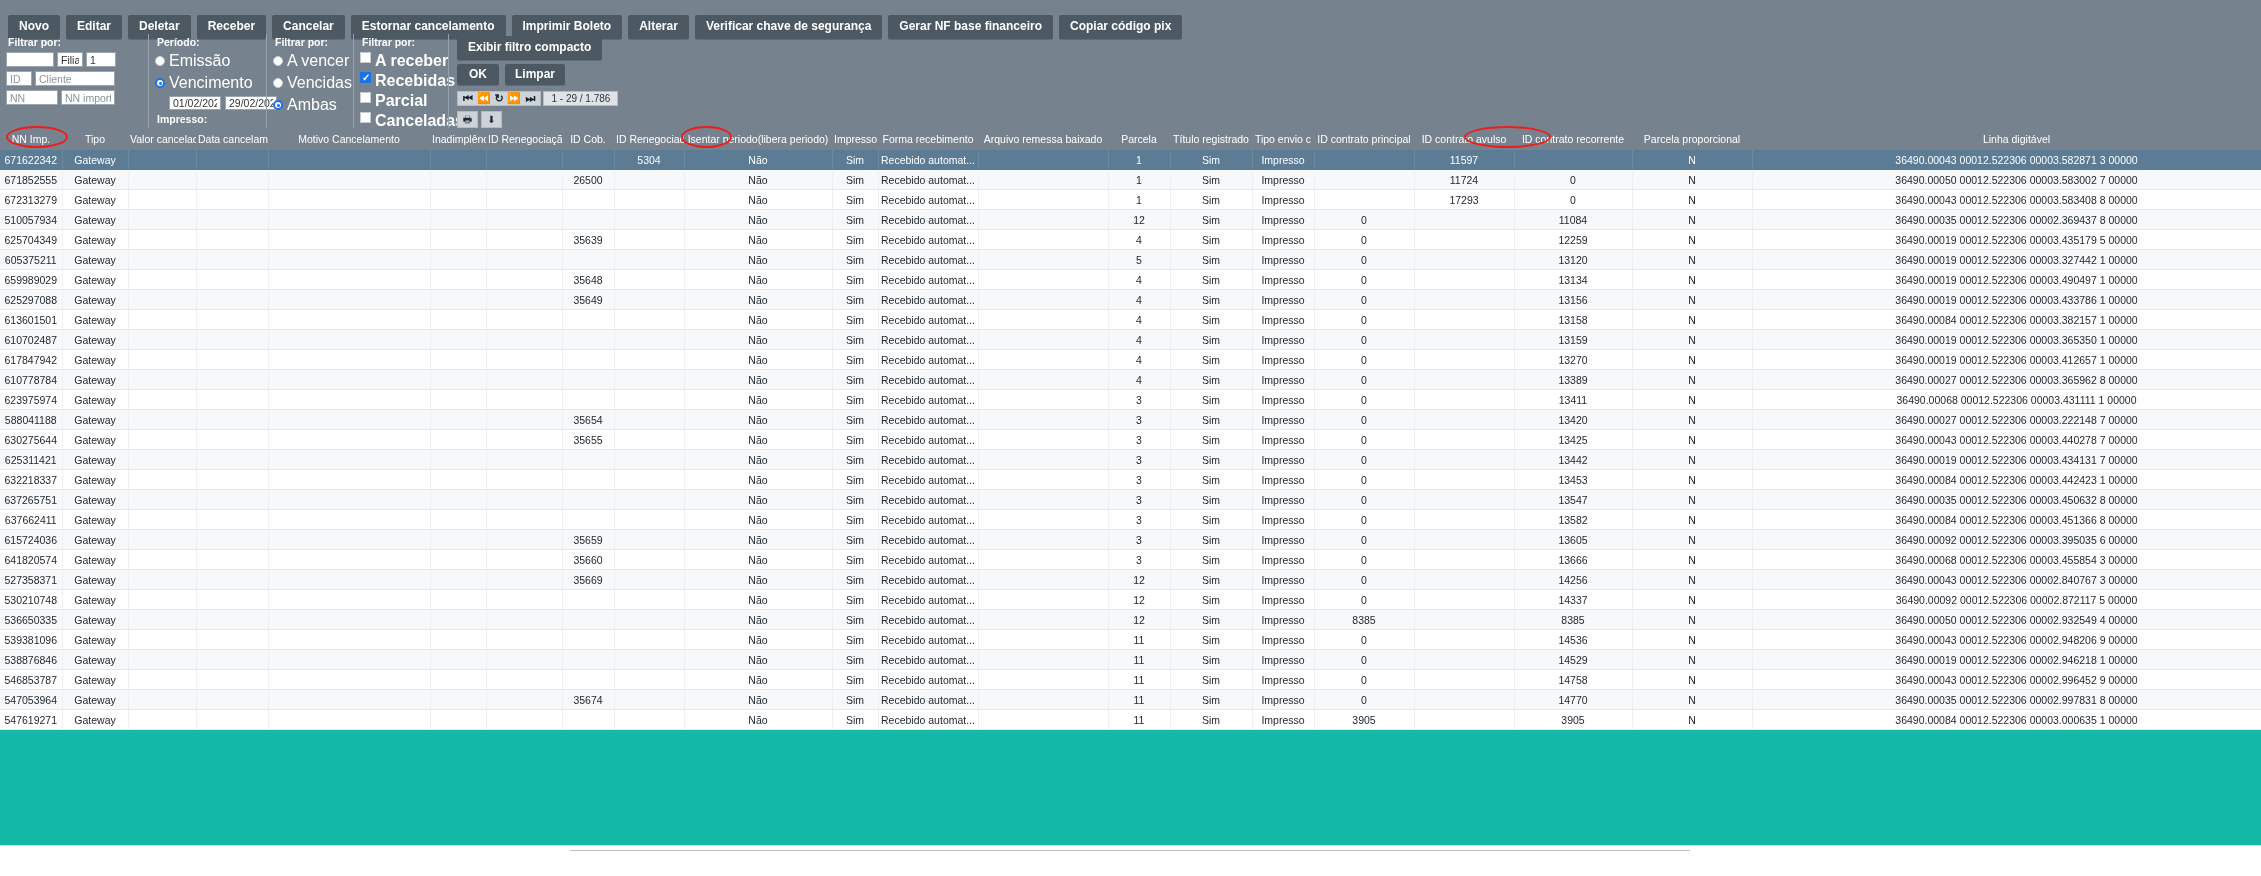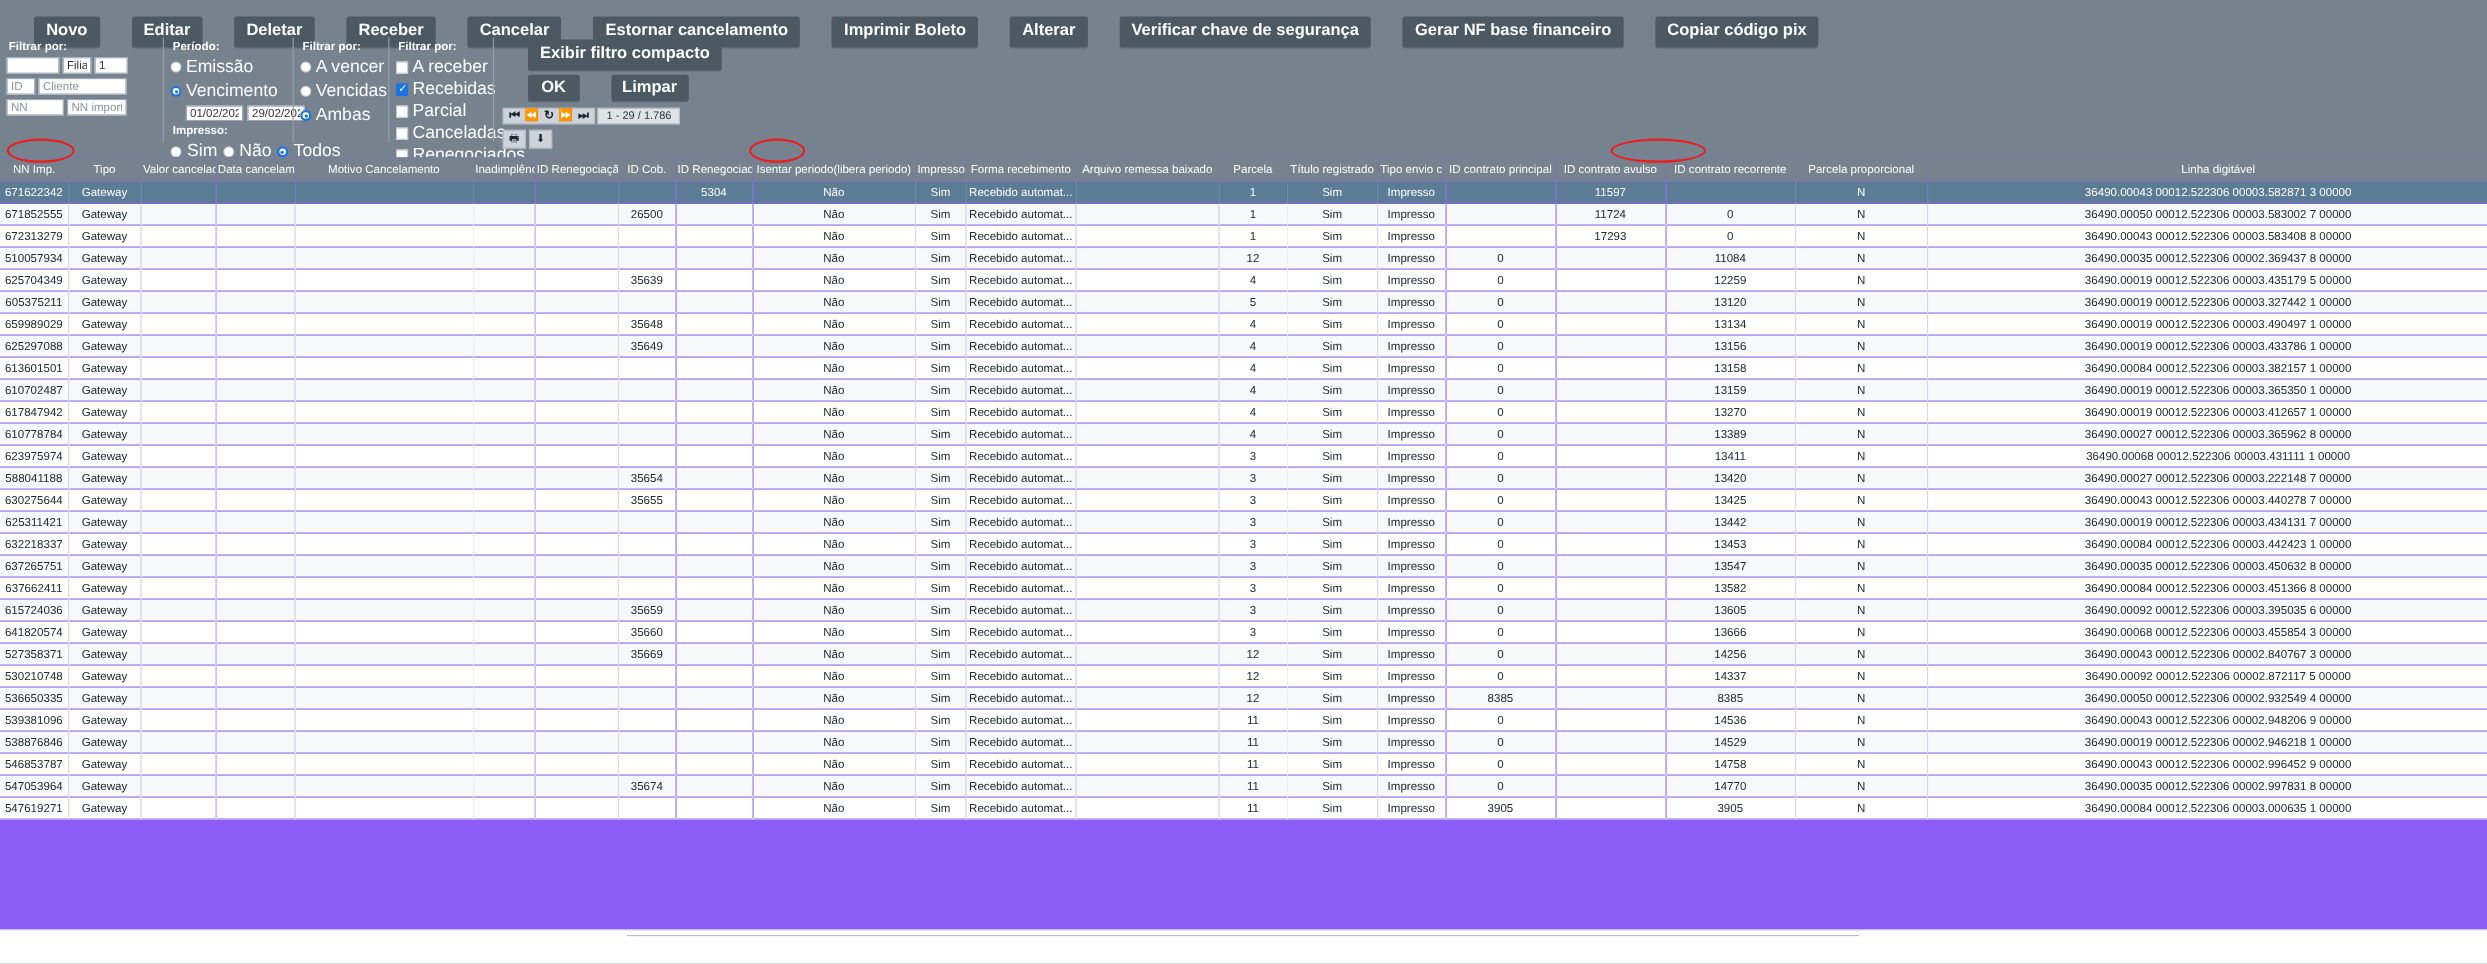--- a/index.html
+++ b/index.html
@@ -43,27 +43,26 @@
   .wbtn.red { color: #ff6b6b; }
 
   
   .toolbar {
     position: absolute; top: 15px; left: 8px;
     display: flex; gap: 6px; align-items: stretch;
   }
   .tbtn {
     background: #4c5862;
     color: #ffffff;
-    font-size: 15px; font-weight: bold;
+    font-size: 12px; font-weight: bold;
     padding: 5px 11px 6px;
     border: none; border-radius: 2px;
     cursor: pointer; white-space: nowrap;
     line-height: 1.1;
     box-shadow: 0 1px 0 rgba(0,0,0,.18);
-    margin-left: 23px;
   }
 
   
   .filterbar {
     position: absolute; top: 34px; left: 0;
     width: 2261px; height: 95px;
     display: flex; align-items: stretch;
   }
   .fgroup { position: relative; padding: 0 6px; }
   .fgroup + .fgroup { border-left: 1px solid #96a2ab; }
@@ -89,21 +88,21 @@
     display: inline-block; position: relative;
   }
   .radio.on { border: 2px solid #1a73e8; background: #ffffff; }
   .radio.on::after {
     content: ""; position: absolute;
     left: 1.5px; top: 1.5px; width: 3px; height: 3px;
     border-radius: 50%; background: #1a73e8;
   }
   .rlabel { font-size: 16px; color: #ffffff; white-space: nowrap; }
 
-  .checkrow { display: flex; align-items: center; gap: 4px; margin-bottom: 2px; }
+  .checkrow { display: flex; align-items: flex-start; gap: 4px; margin-bottom: 2px; font-weight: bold; }
   .checkbox {
     width: 11px; height: 11px; background: #ffffff;
     border: 1px solid #c4ccd2; box-sizing: border-box;
     flex: none; cursor: pointer; position: relative;
   }
   .checkbox.on { background: #1a73e8; border-color: #1a73e8; }
   .checkbox.on::after {
     content: "\2713"; position: absolute; left: 1px; top: -1px;
     font-size: 10px; color: #ffffff; line-height: 12px;
   }
@@ -138,24 +137,24 @@
     width: 19px; height: 15px; background: #cdd3d8;
     border: 1px solid #b4bcc2; cursor: pointer;
     display: flex; align-items: center; justify-content: center;
     color: #1c272f; font-size: 10px; line-height: 1;
   }
   .idreneg-wrap { margin-top: 6px; }
   .idreneg-wrap .finput { width: 68px; }
 
   
   .tablewrap {
-    position: absolute; top: 143px; left: 0;
+    position: absolute; top: 128px; left: 0;
     width: 2261px; height: 718px;
     overflow: hidden;
-    background: #8b5cf6;
+    background: #14b8a6;
   }
   table.grid {
     border-collapse: collapse;
     table-layout: fixed;
     width: 2261px;
   }
   table.grid thead th {
     background: #76838f; color: #ffffff;
     font-size: 10.5px; font-weight: normal;
     text-align: center; padding: 3px 2px 4px;

